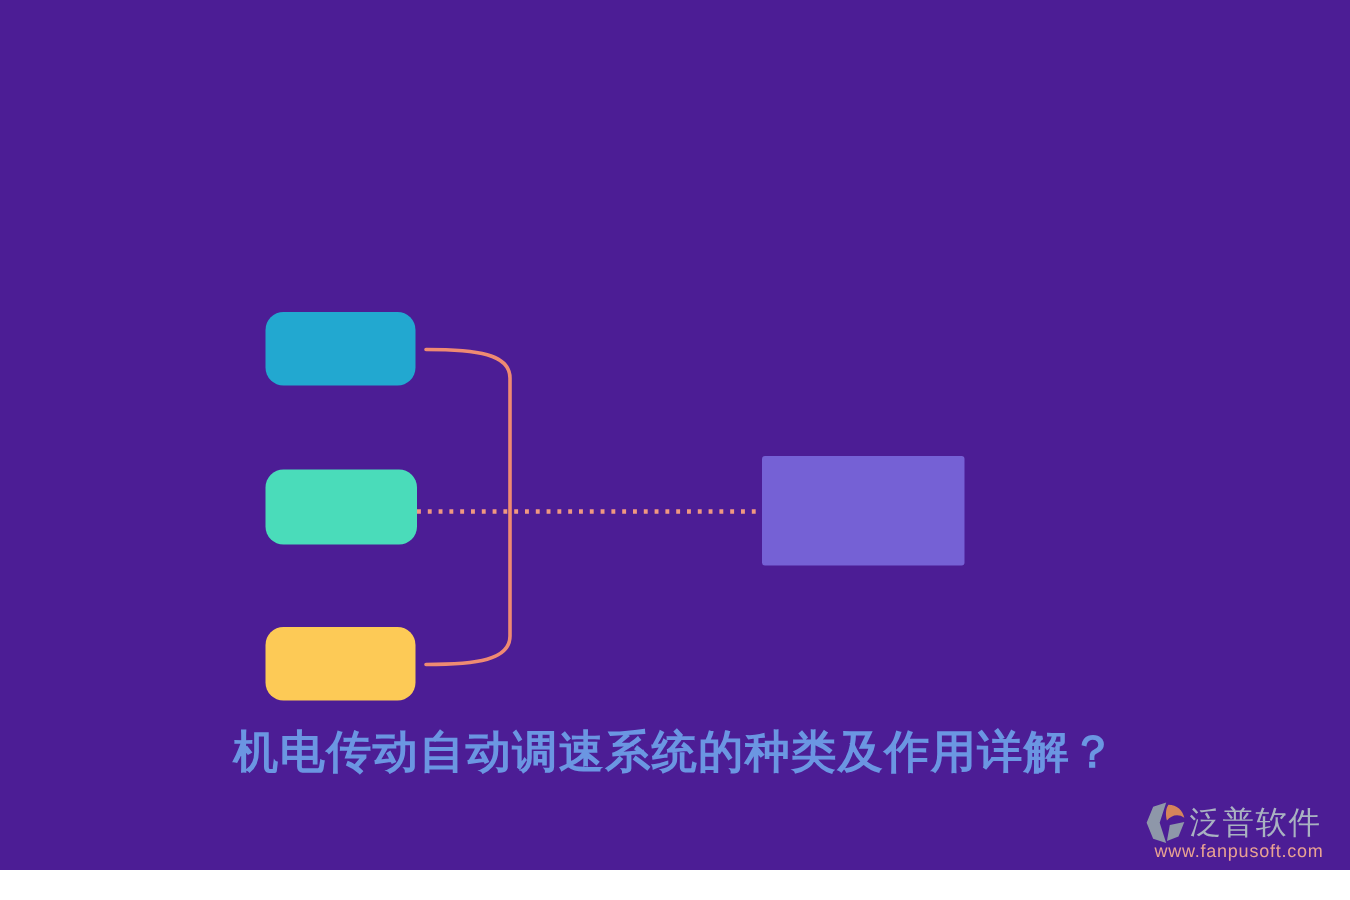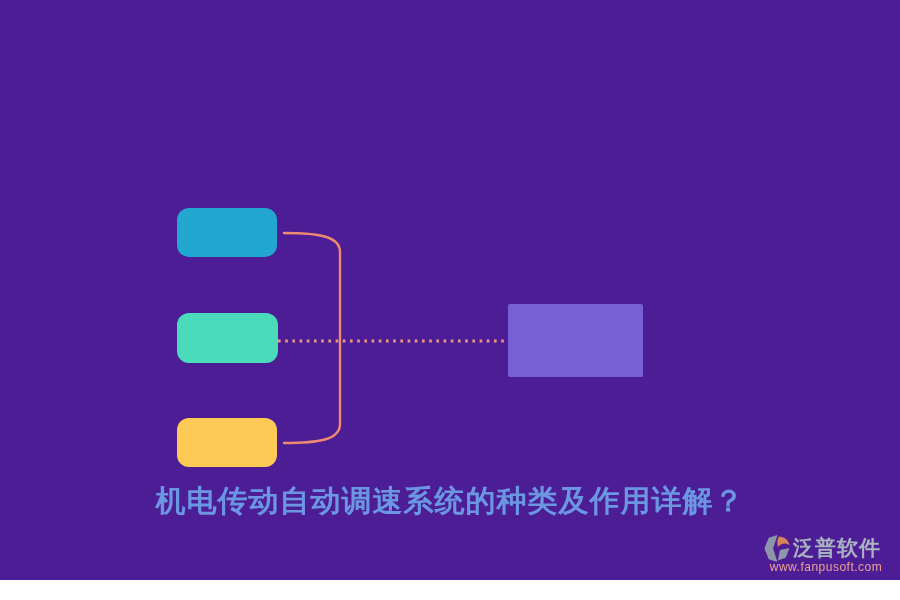--- a/index.html
+++ b/index.html
@@ -60,21 +60,21 @@
   .wm-row {
     display: flex;
     align-items: center;
     justify-content: flex-start;
     gap: 2px;
     height: 30px;
   }
   .wm-logo { width: 29px; height: 29px; flex: 0 0 auto; }
   .wm-brand {
     font-size: 21px;
-    font-weight: bold;
+    font-weight: normal;
     color: var(--brand-color, #a9b2c1);
     letter-spacing: 1px;
     white-space: nowrap;
     font-family: "Liberation Serif", serif;
   }
   .wm-url {
     margin-top: -3px;
     font-size: 12px;
     font-weight: normal;
     color: var(--url-color, #e9a392);

